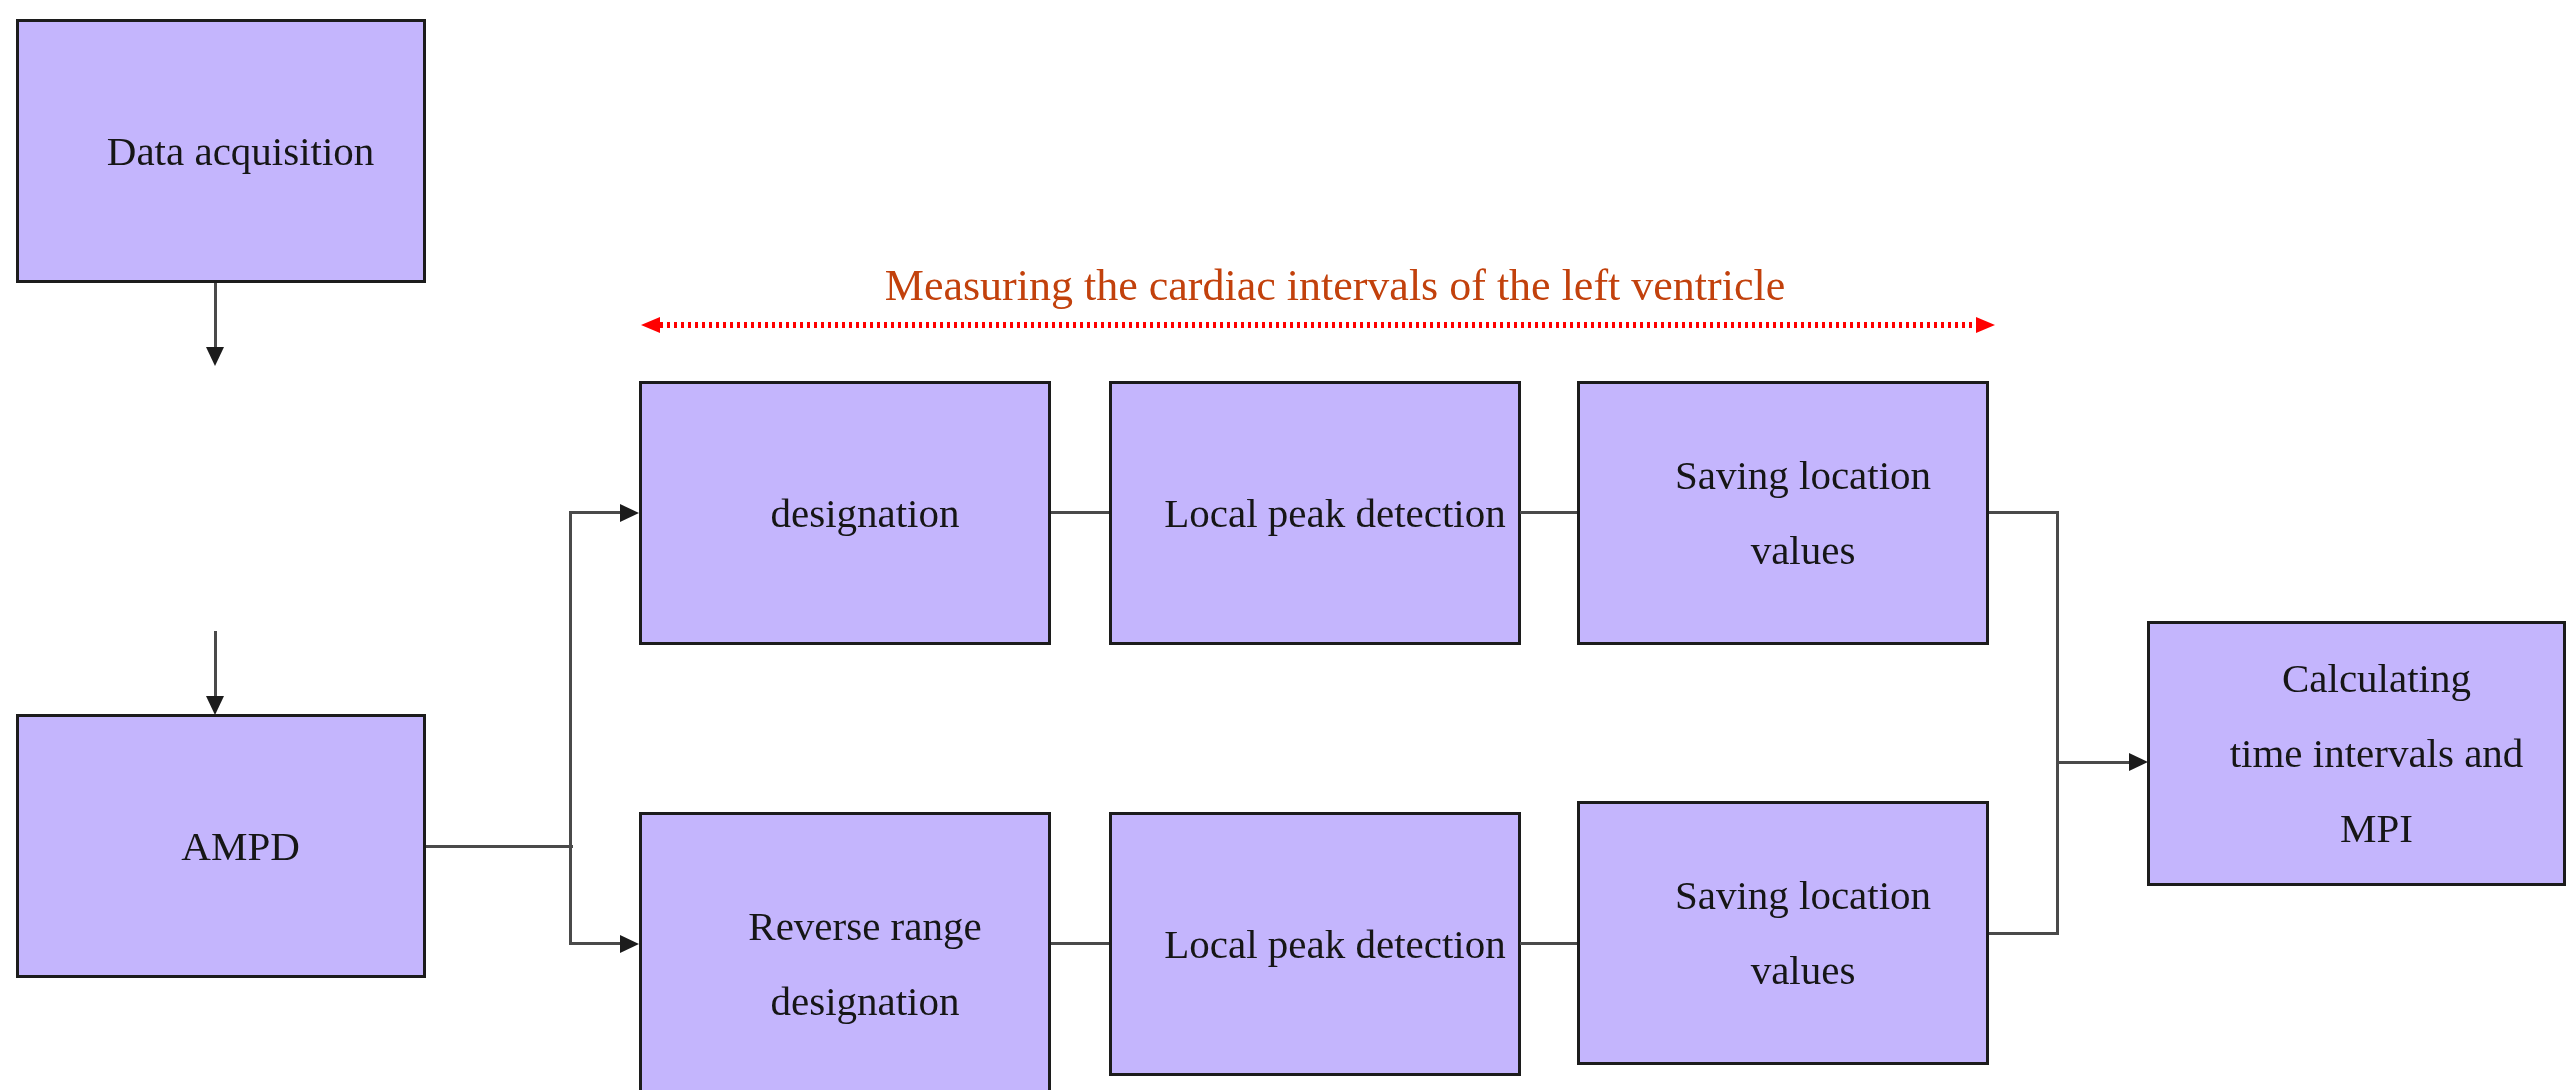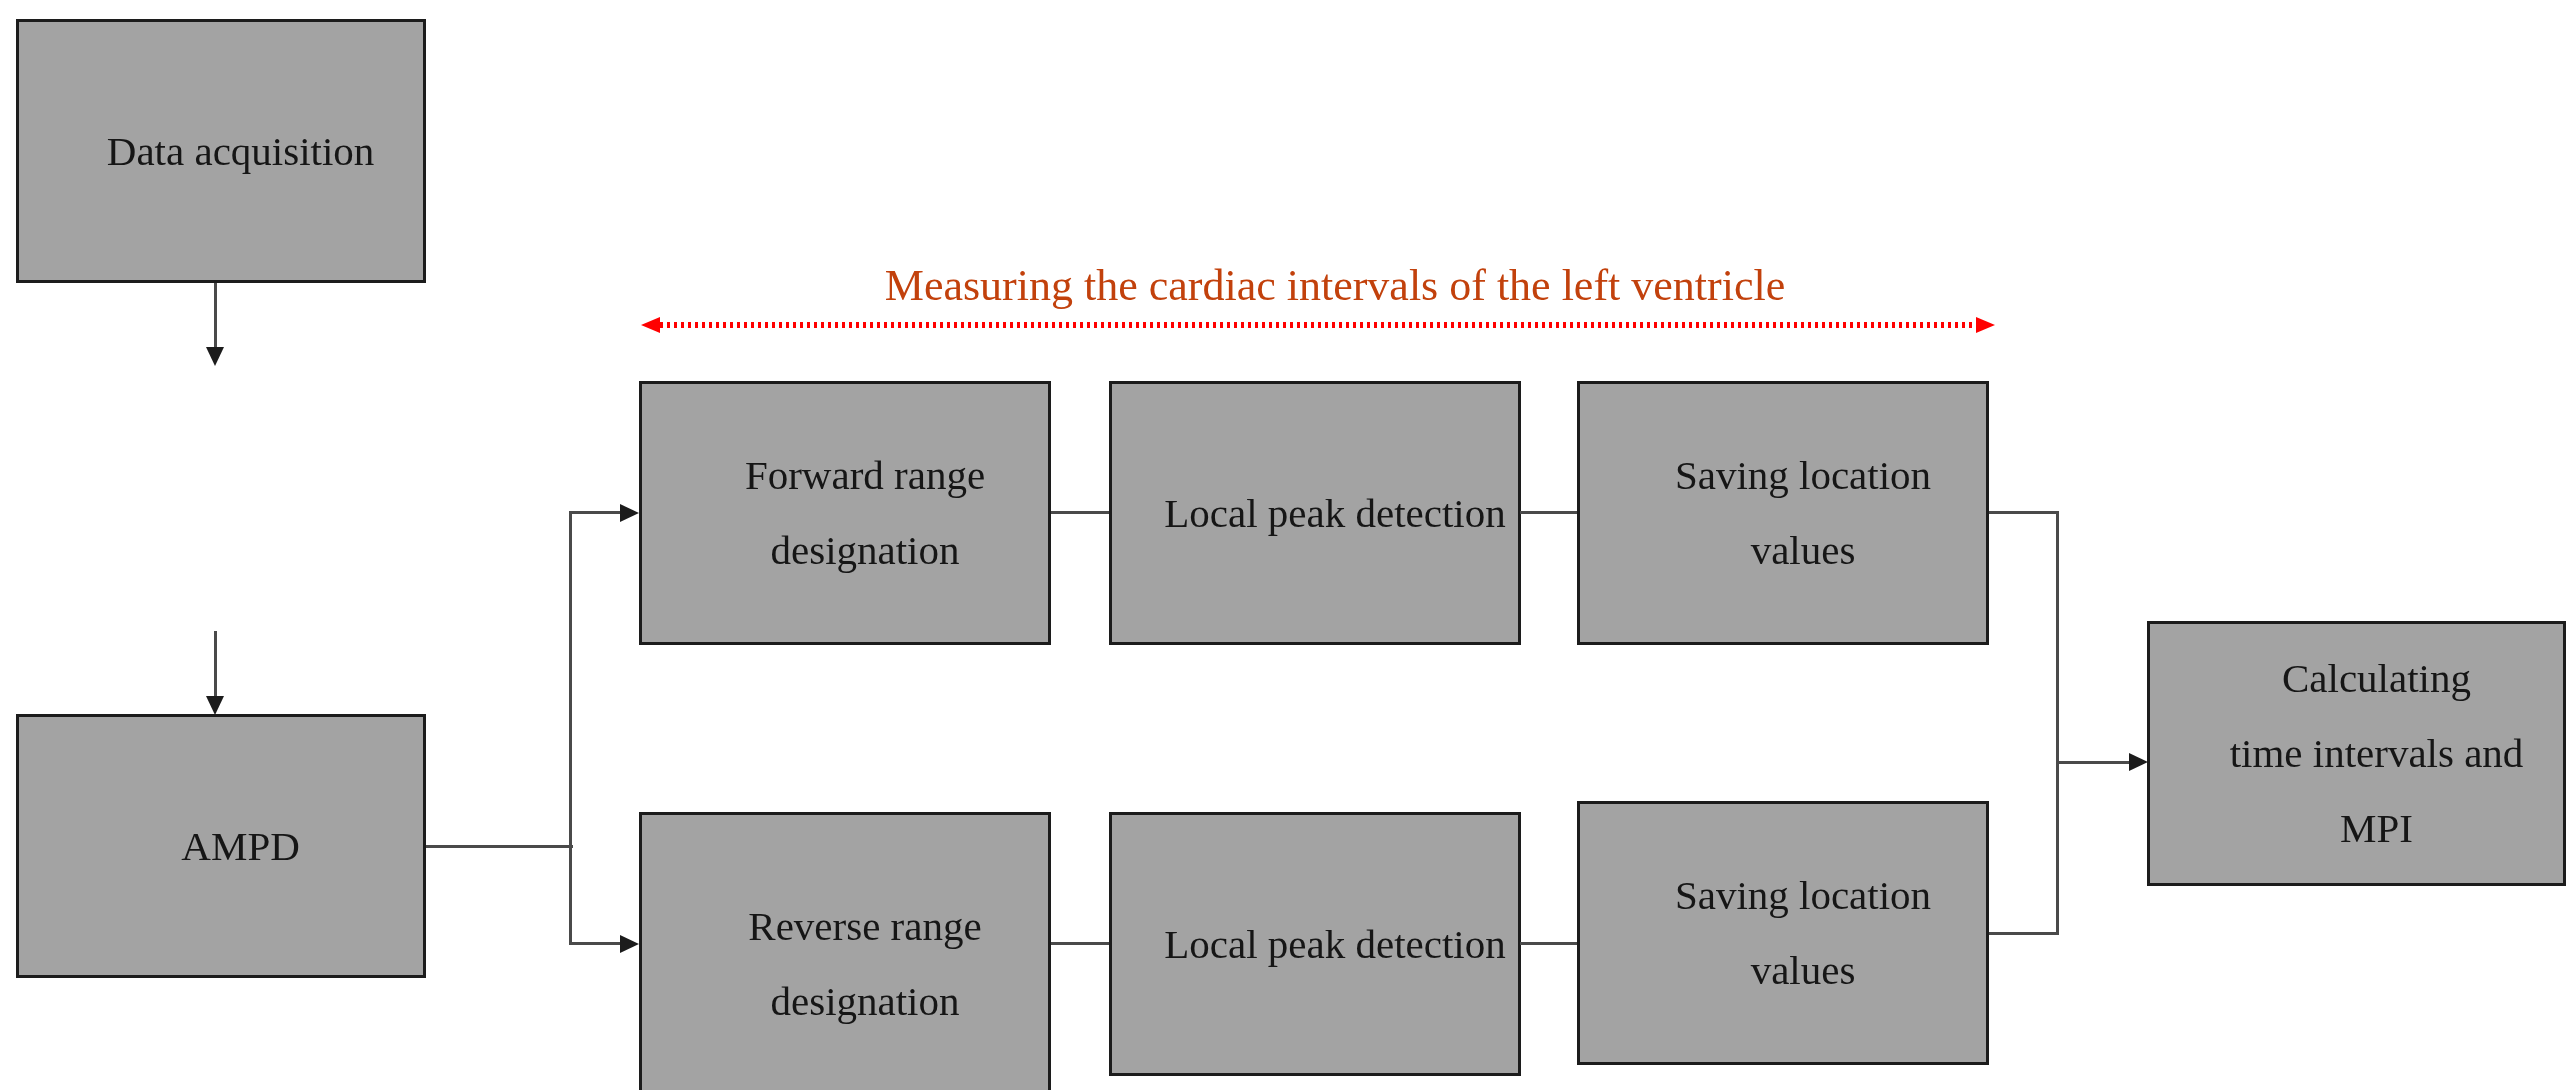--- a/index.html
+++ b/index.html
@@ -11,21 +11,21 @@
     position: relative;
     width: 2576px;
     height: 1091px;
     background: #ffffff;
     overflow: hidden;
     font-family: "Liberation Serif", "DejaVu Serif", serif;
   }
   .node {
     position: absolute;
     box-sizing: border-box;
-    background: #a3a3a3;
+    background: #c4b5fd;
     border: 3.1px solid #1c1c1c;
     display: flex;
     flex-direction: column;
     justify-content: center;
     align-items: center;
     text-align: center;
     color: #161616;
     font-size: 41px;
     padding-left: 40px;
   }
@@ -94,21 +94,20 @@
   <div class="node" style="left:15.6px; top:19px; width:410px; height:264px;">
     <span class="nline">Data acquisition</span>
   </div>
 
 
   <div class="node" style="left:15.6px; top:714px; width:410px; height:264px;">
     <span class="nline">AMPD</span>
   </div>
 
   <div class="node" style="left:639px; top:381px; width:412px; height:264px;">
-    <span class="nline">Forward range</span>
     <span class="nline">designation</span>
   </div>
 
   <div class="node" style="left:1109px; top:381px; width:412px; height:264px;">
     <span class="nline">Local peak detection</span>
   </div>
 
   <div class="node" style="left:1577px; top:381px; width:412px; height:264px;">
     <span class="nline">Saving location</span>
     <span class="nline">values</span>

